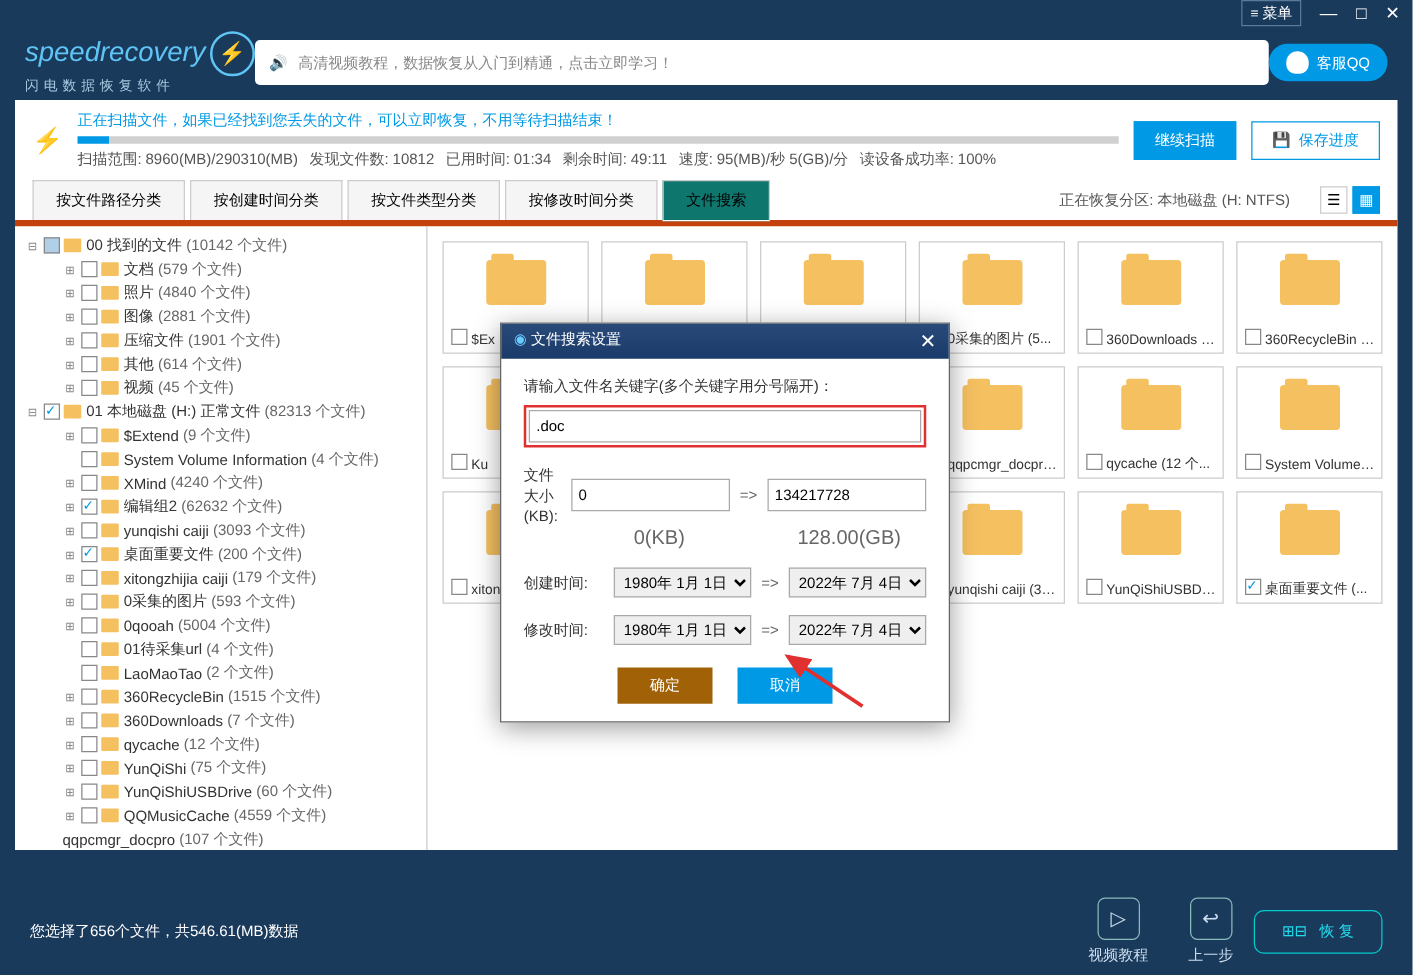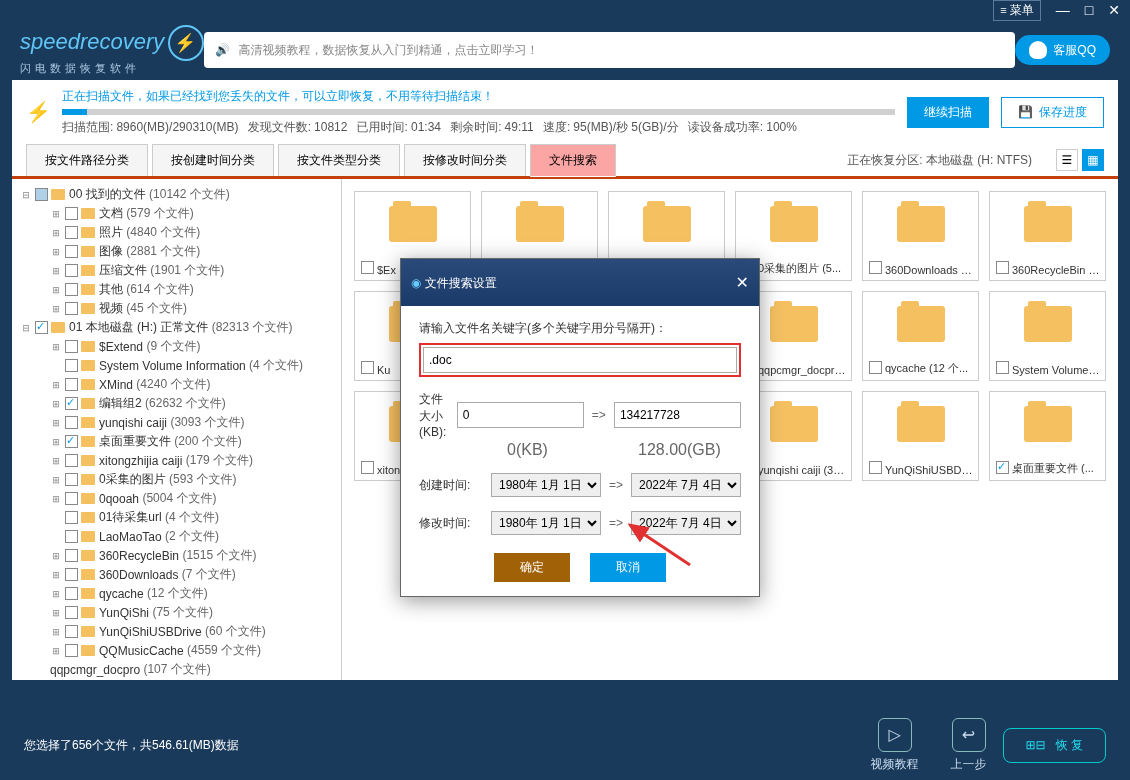--- a/index.html
+++ b/index.html
@@ -17,23 +17,23 @@
 .qq-icon{width:18px;height:18px;background:#fff;border-radius:50% 50% 40% 40%}
 .main-area{background:#fff;margin:0 12px;height:600px;display:flex;flex-direction:column}
 .scan-bar{padding:8px 14px;display:flex;align-items:center;gap:12px}
 .scan-icon{width:24px;height:24px;color:#0099e5;font-size:20px}
 .scan-info{flex:1}
 .scan-line1{color:#0099e5;margin-bottom:4px}
 .progress{height:6px;background:linear-gradient(to right,#0099e5 0%,#0099e5 3%,#d0d0d0 3%,#d0d0d0 100%);margin-bottom:4px}
 .scan-line2{color:#555;font-size:11px}
 .btn{padding:6px 16px;border:1px solid #0099e5;color:#0099e5;background:#fff;cursor:pointer;display:inline-flex;align-items:center;gap:6px}
 .btn.primary{background:#0099e5;color:#fff}
-.tabs{display:flex;border-bottom:3px solid #c2410c;padding:0 14px;gap:0;align-items:center}
+.tabs{display:flex;border-bottom:5px solid #c2410c;padding:0 14px;gap:0;align-items:center}
 .tab{padding:7px 18px;border:1px solid #ccc;border-bottom:none;margin-right:4px;background:#f5f5f5;cursor:pointer}
-.tab.active{background:#fca5a5;border-bottom:1px solid #fff;margin-bottom:-1px}
+.tab.active{background:#0f766e;border-bottom:1px solid #fff;margin-bottom:-1px}
 .tab-spacer{flex:1}
 .partition-label{color:#555;margin-right:20px}
 .view-btn{width:22px;height:22px;border:1px solid #ccc;margin-left:4px;display:inline-flex;align-items:center;justify-content:center}
 .view-btn.active{background:#0099e5;color:#fff;border-color:#0099e5}
 .content{flex:1;display:flex;overflow:hidden}
 .tree{width:330px;border-right:1px solid #ccc;overflow-y:auto;padding:6px 4px}
 .tree-node{display:flex;align-items:center;padding:1px 0;white-space:nowrap}
 .tree-node .exp{width:12px;text-align:center;color:#888;cursor:pointer;font-size:9px}
 .tree-node .chk{width:13px;height:13px;border:1px solid #888;margin:0 3px;display:inline-block;background:#fff;position:relative}
 .tree-node .chk.checked::after{content:"✓";position:absolute;top:-2px;left:0;color:#0099e5;font-size:11px}
@@ -45,21 +45,21 @@
 .tree-node .cnt{color:#666}
 .grid-area{flex:1;padding:12px;overflow-y:auto}
 .grid{display:grid;grid-template-columns:repeat(6,1fr);gap:10px}
 .item{border:1px solid #ccc;height:90px;display:flex;flex-direction:column;align-items:center;padding:8px;position:relative}
 .item .fldr{width:48px;height:36px;background:#f5c060;border-radius:3px;margin-top:6px;position:relative}
 .item .fldr::before{content:"";position:absolute;top:-5px;left:4px;width:18px;height:6px;background:#f5c060;border-radius:2px 2px 0 0}
 .item .ichk{position:absolute;bottom:6px;left:6px;width:13px;height:13px;border:1px solid #888;background:#fff}
 .item .ichk.checked::after{content:"✓";color:#0099e5;font-size:11px;position:absolute;top:-2px;left:0}
 .item .lbl{position:absolute;bottom:4px;left:22px;right:4px;font-size:11px;color:#333;white-space:nowrap;overflow:hidden;text-overflow:ellipsis}
 .modal{position:absolute;top:258px;left:400px;width:360px;background:#fff;border:1px solid #666;box-shadow:0 4px 20px rgba(0,0,0,0.4);z-index:100}
-.modal-title{background:linear-gradient(#2a4a7a,#1a3a6a);color:#fff;padding:14px 10px;display:flex;align-items:flex-end;justify-content:space-between}
+.modal-title{background:linear-gradient(#2a4a7a,#1a3a6a);color:#fff;padding:4px 10px;display:flex;align-items:flex-start;justify-content:space-between}
 .modal-close{color:#fff;cursor:pointer;font-size:16px}
 .modal-body{padding:14px 18px}
 .modal-body .lbl{color:#333;margin-bottom:6px}
 .modal-body input[type=text]{width:100%;padding:5px;border:1px solid #aaa}
 .modal-body .kwbox{border:2px solid #e03030;padding:2px}
 .modal-row{display:flex;align-items:center;margin-top:14px;gap:8px}
 .modal-row .rlbl{width:80px;color:#333}
 .modal-row input{width:95px;padding:4px;border:1px solid #aaa;text-align:left}
 .modal-row .arr{color:#666}
 .modal-row select{width:110px;padding:3px;border:1px solid #aaa}

